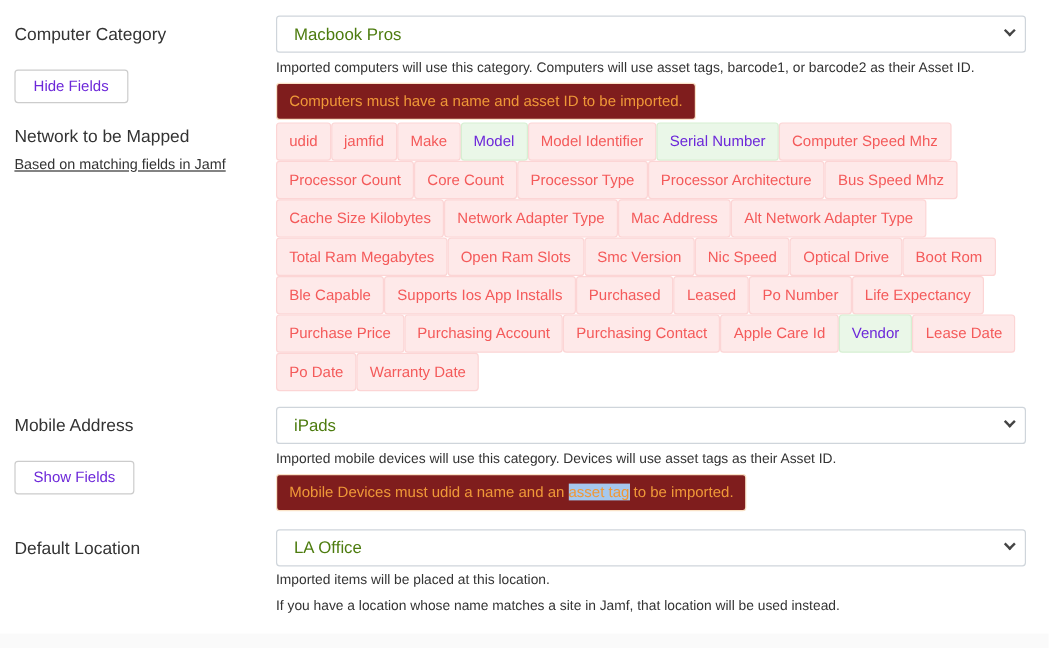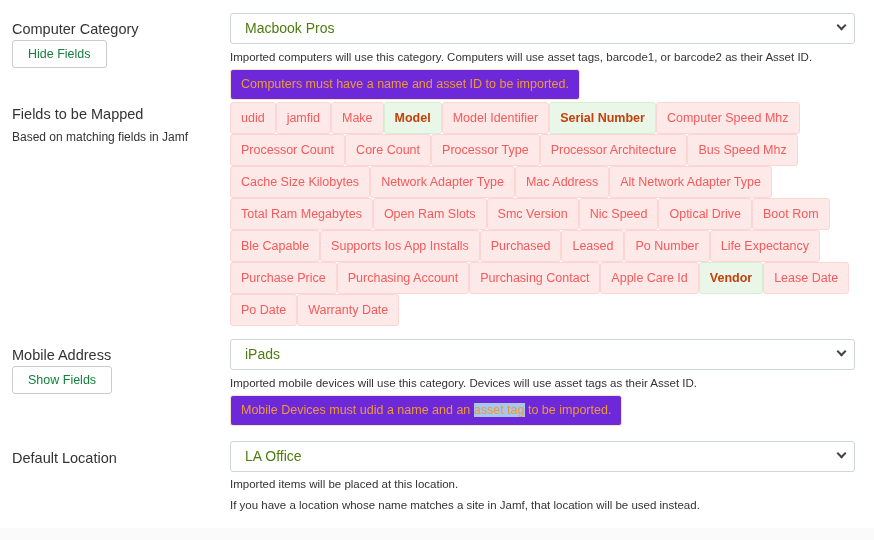--- a/index.html
+++ b/index.html
@@ -3,32 +3,32 @@
 <meta charset="utf-8">
 <style>
   * { box-sizing: border-box; margin: 0; padding: 0; }
   html, body { width: 874px; height: 540px; overflow: hidden; background: #ffffff; }
   body { font-family: "Liberation Sans", "DejaVu Sans", sans-serif; color: #333; position: relative; }
 
   .label-col { position: absolute; left: 12px; }
   .field-col { position: absolute; left: 230px; width: 625px; }
 
   .section-label { font-size: 14.5px; color: #333; line-height: 18px; }
-  .sub-label { font-size: 12px; color: #333; margin-top: 7px; }
+  .sub-label { font-size: 12px; color: #333; margin-top: 7px; text-decoration: underline; }
 
   .btn-toggle {
     display: inline-block;
-    margin-top: 2px;
+    margin-top: 20px;
     height: 28px;
     padding: 0 15px;
     border: 1px solid #ccc;
     border-radius: 3px;
     background: #fff;
     font-size: 12.5px;
-    color: #15803d;
+    color: #6d28d9;
     line-height: 26px;
     cursor: pointer;
   }
 
   .select {
     position: relative;
     height: 31px;
     width: 625px;
     border: 1px solid #cfd5db;
     border-radius: 3px;
@@ -45,21 +45,21 @@
     border-right: 2px solid #444; border-bottom: 2px solid #444;
     transform: rotate(45deg);
     top: 8px;
   }
 
   .help { font-size: 11.5px; color: #333; margin-top: 6px; line-height: 15px; }
 
   .alert {
     display: inline-block;
     margin-top: 4px;
-    background: #6d28d9;
+    background: #7f1d1d;
     border: 1px solid #fae3c8;
     border-radius: 3px;
     color: #ef9838;
     font-size: 12.5px;
     padding: 0 10px;
     height: 31px;
     line-height: 29px;
   }
   .alert .hl { background: #a6c8ee; }
 
@@ -72,22 +72,21 @@
     border-radius: 3px;
     border: 1px solid #fcd5d5;
     background: #fee9e9;
     color: #f45a5a;
     margin: 0 0 0 0;
     cursor: pointer;
   }
   .chip.matched {
     background: #eaf7e8;
     border-color: #d6efd2;
-    color: #c2410c;
-    font-weight: bold;
+    color: #6d28d9;
   }
 
   .bottom-fade { position: absolute; left: 0; top: 528px; width: 874px; height: 12px; background: #fafafa; }
 </style>
 </head>
 <body>
 
 <div class="label-col" style="top:20px;">
   <div class="section-label">Computer Category</div>
   <div class="btn-toggle">Hide Fields</div>
@@ -95,21 +94,21 @@
 <div class="field-col" style="top:13px;">
   <div class="select">
     <span>Macbook Pros</span>
     <span class="chev"></span>
   </div>
   <div class="help">Imported computers will use this category. Computers will use asset tags, barcode1, or barcode2 as their Asset ID.</div>
   <div class="alert">Computers must have a name and asset ID to be imported.</div>
 </div>
 
 <div class="label-col" style="top:105px;">
-  <div class="section-label">Fields to be Mapped</div>
+  <div class="section-label">Network to be Mapped</div>
   <div class="sub-label">Based on matching fields in Jamf</div>
 </div>
 <div class="field-col" style="top:102px;">
   <div class="chips" id="chips">
       <div class="chip">udid</div>
       <div class="chip">jamfid</div>
       <div class="chip">Make</div>
       <div class="chip matched">Model</div>
       <div class="chip">Model Identifier</div>
       <div class="chip matched">Serial Number</div>

